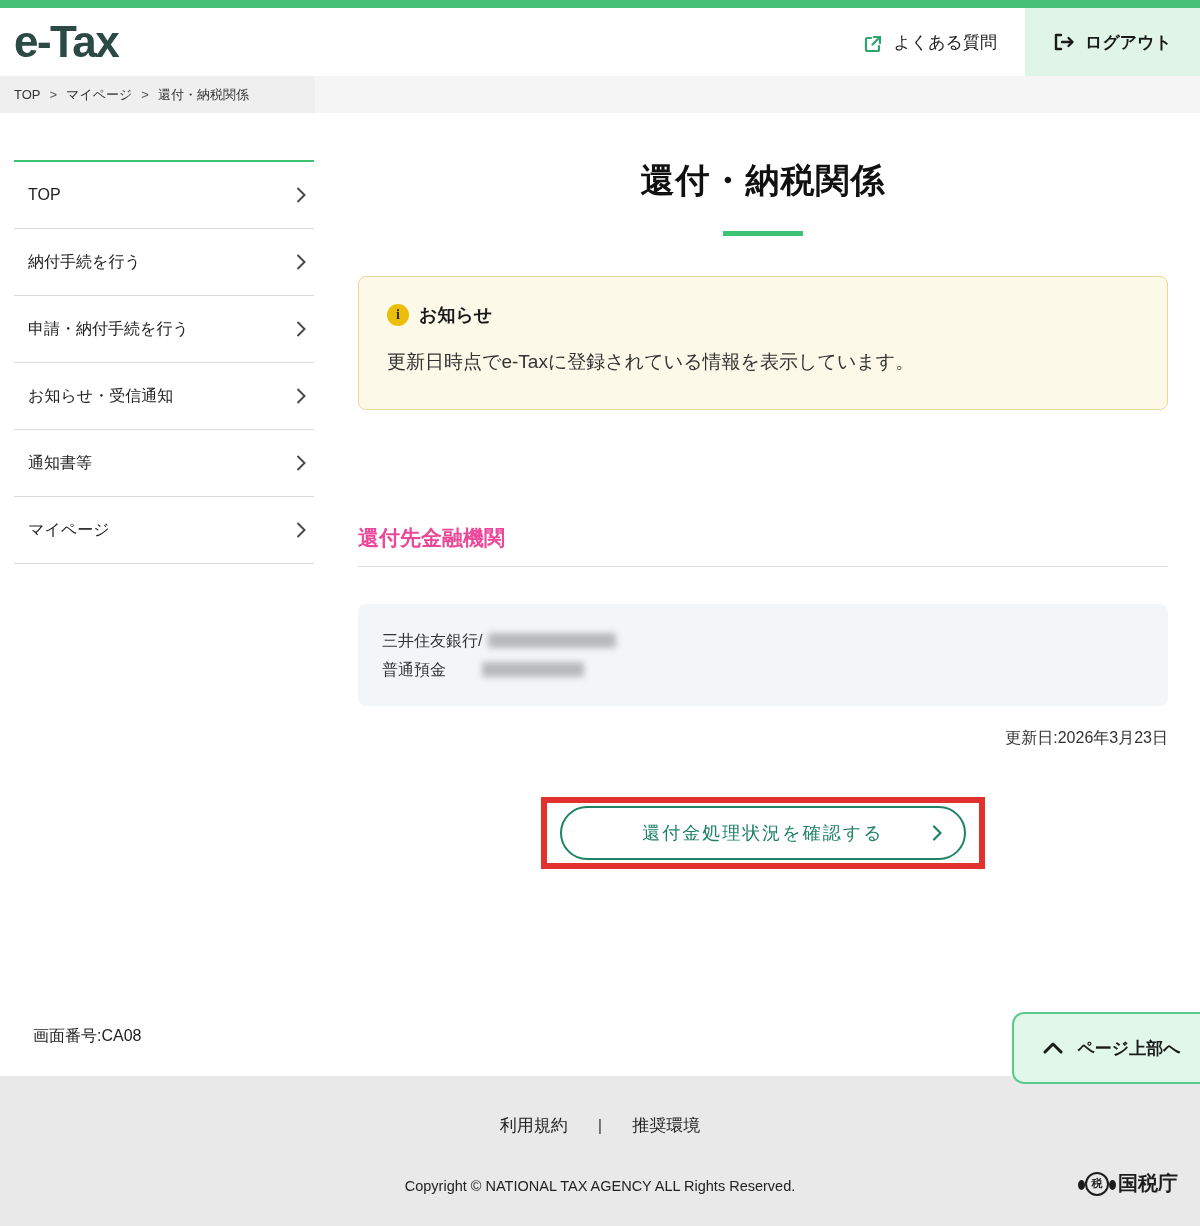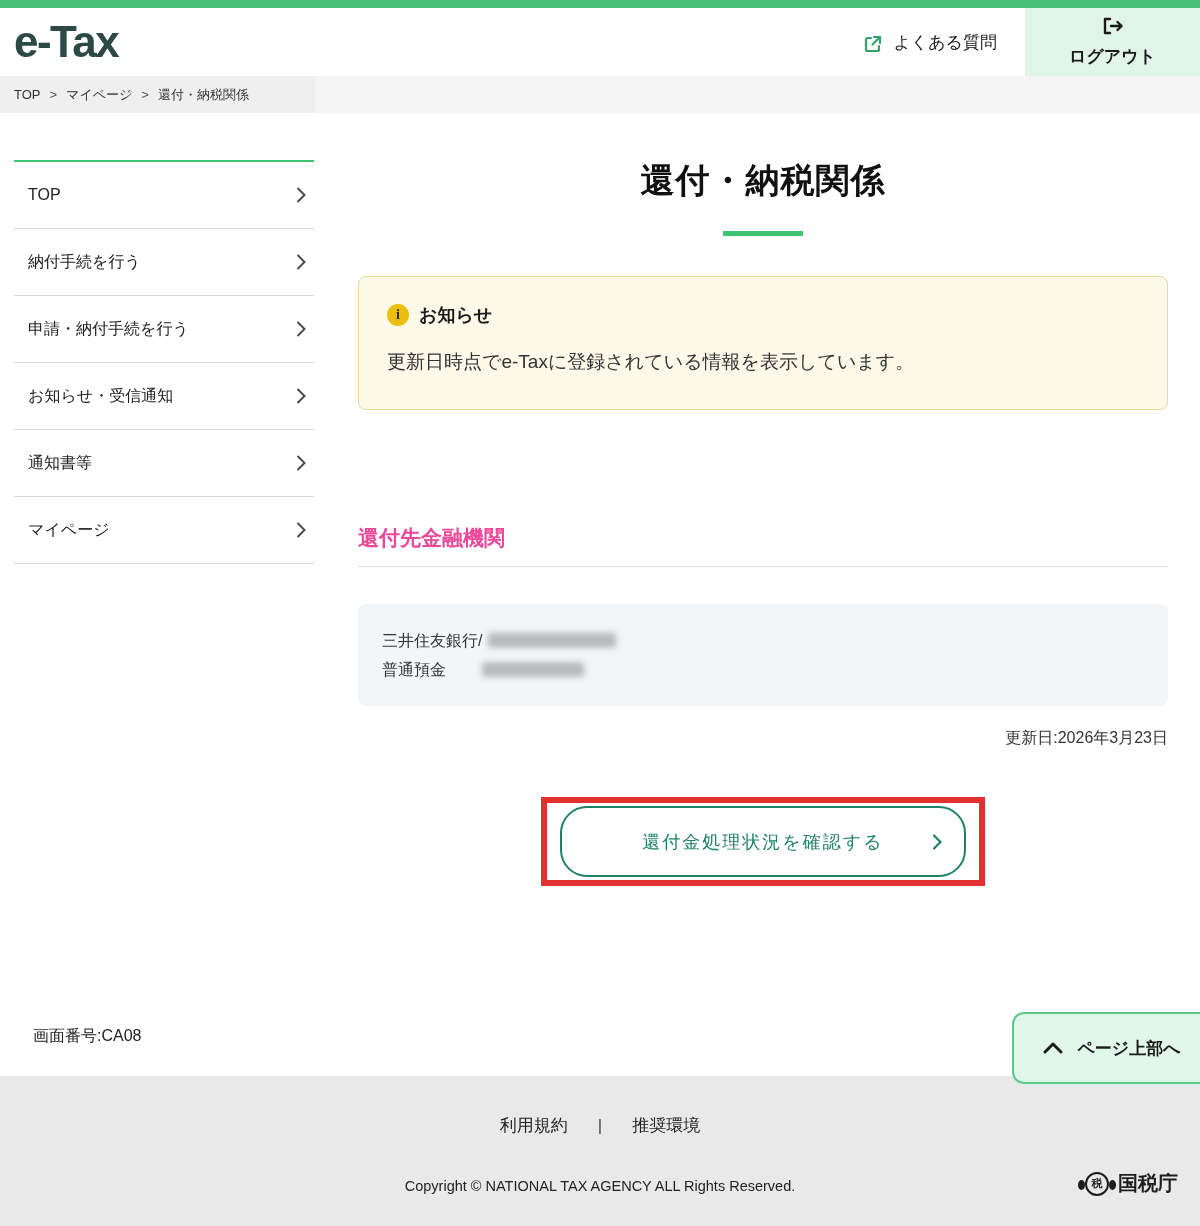--- a/index.html
+++ b/index.html
@@ -7,21 +7,21 @@
   #page { position:relative; width:1200px; height:1226px; background:#fff; color:#1a1a1a; overflow:hidden; }
 
   
   .topbar { position:absolute; left:0; top:0; width:100%; height:8px; background:#45c175; }
 
   
   .header { position:absolute; left:0; top:8px; width:100%; height:68px; display:flex; align-items:center; background:#fff; }
   .logo { margin-left:14px; font-size:44px; font-weight:bold; color:#2b4a43; letter-spacing:-1.5px;text-align:right; }
   .header-spacer { flex:1; }
   .faq-link { display:flex; align-items:flex-end; gap:10px; font-size:17px; color:#1a1a1a; margin-right:28px; cursor:pointer; }
-  .logout-btn { width:175px; height:100%; background:#e0f5e8; display:flex; align-items:center; justify-content:center; gap:10px; font-size:17px; font-weight:bold; color:#1a1a1a; cursor:pointer;flex-direction:column; }
+  .logout-btn { width:175px; height:100%; background:#e0f5e8; display:flex; align-items:center; justify-content:center; gap:10px; font-size:17px; font-weight:bold; color:#1a1a1a; cursor:pointer; }
 
   
   .breadcrumb { position:absolute; left:0; top:76px; width:100%; height:37px; background:#f5f5f5; }
   .breadcrumb-inner { width:315px; height:100%; background:#efefef; display:flex; align-items:center; padding-left:14px; gap:9px; font-size:13px; color:#333; }
   .crumb { cursor:pointer; }
   .crumb.current { cursor:default; }
   .crumb-sep { color:#555; }
 
   
   .sidebar { position:absolute; left:14px; top:160px; width:300px; border-top:2px solid #3dc371; }
@@ -43,21 +43,21 @@
 
   .bank-card { margin-top:37px; background:#f3f6f8; border-radius:8px; padding:22px 24px; font-size:16px; line-height:29px; color:#333; }
   .masked { display:inline-block; vertical-align:-2px; height:15px; background:#b7babd; border-radius:2px; filter:blur(3px); }
   .masked.m1 { width:128px; margin-left:6px; }
   .masked.m2 { width:102px; margin-left:36px; }
 
   .updated { margin-top:22px; text-align:right; font-size:16px; color:#333; }
 
   .cta-wrap { margin-top:48px; display:flex; justify-content:center; }
   .annotation-box { border:6px solid #e0312f; padding:3px 13px; background:#fff; }
-  .cta-btn { position:relative; width:406px; height:71px; background:#fff; border:2px solid #1e8266; border-radius:27px; display:flex; align-items:center; justify-content:center; font-size:18px; color:#1e8266; letter-spacing:2px; cursor:pointer; }
+  .cta-btn { position:relative; width:406px; height:54px; background:#fff; border:2px solid #1e8266; border-radius:27px; display:flex; align-items:center; justify-content:center; font-size:18px; color:#1e8266; letter-spacing:2px; cursor:pointer; }
   .cta-chevron { position:absolute; right:22px; top:50%; transform:translateY(-50%); display:flex; }
 
   .screen-number { position:absolute; left:33px; top:1026px; font-size:16px; color:#222; }
 
   .page-top-btn { position:absolute; left:1012px; top:1012px; width:200px; height:72px; background:#e0f7e9; border:2px solid #58ca8c; border-radius:12px; display:flex; align-items:center; justify-content:center; gap:14px; font-size:17px; font-weight:bold; color:#1a1a1a; z-index:3; cursor:pointer; }
 
   
   .footer { position:absolute; left:0; top:1076px; width:100%; height:150px; background:#e9e9e9; }
   .footer-links { position:absolute; top:38px; width:100%; display:flex; justify-content:center; align-items:center; gap:30px; font-size:17px; color:#222; }
   .footer-link { cursor:pointer; }

